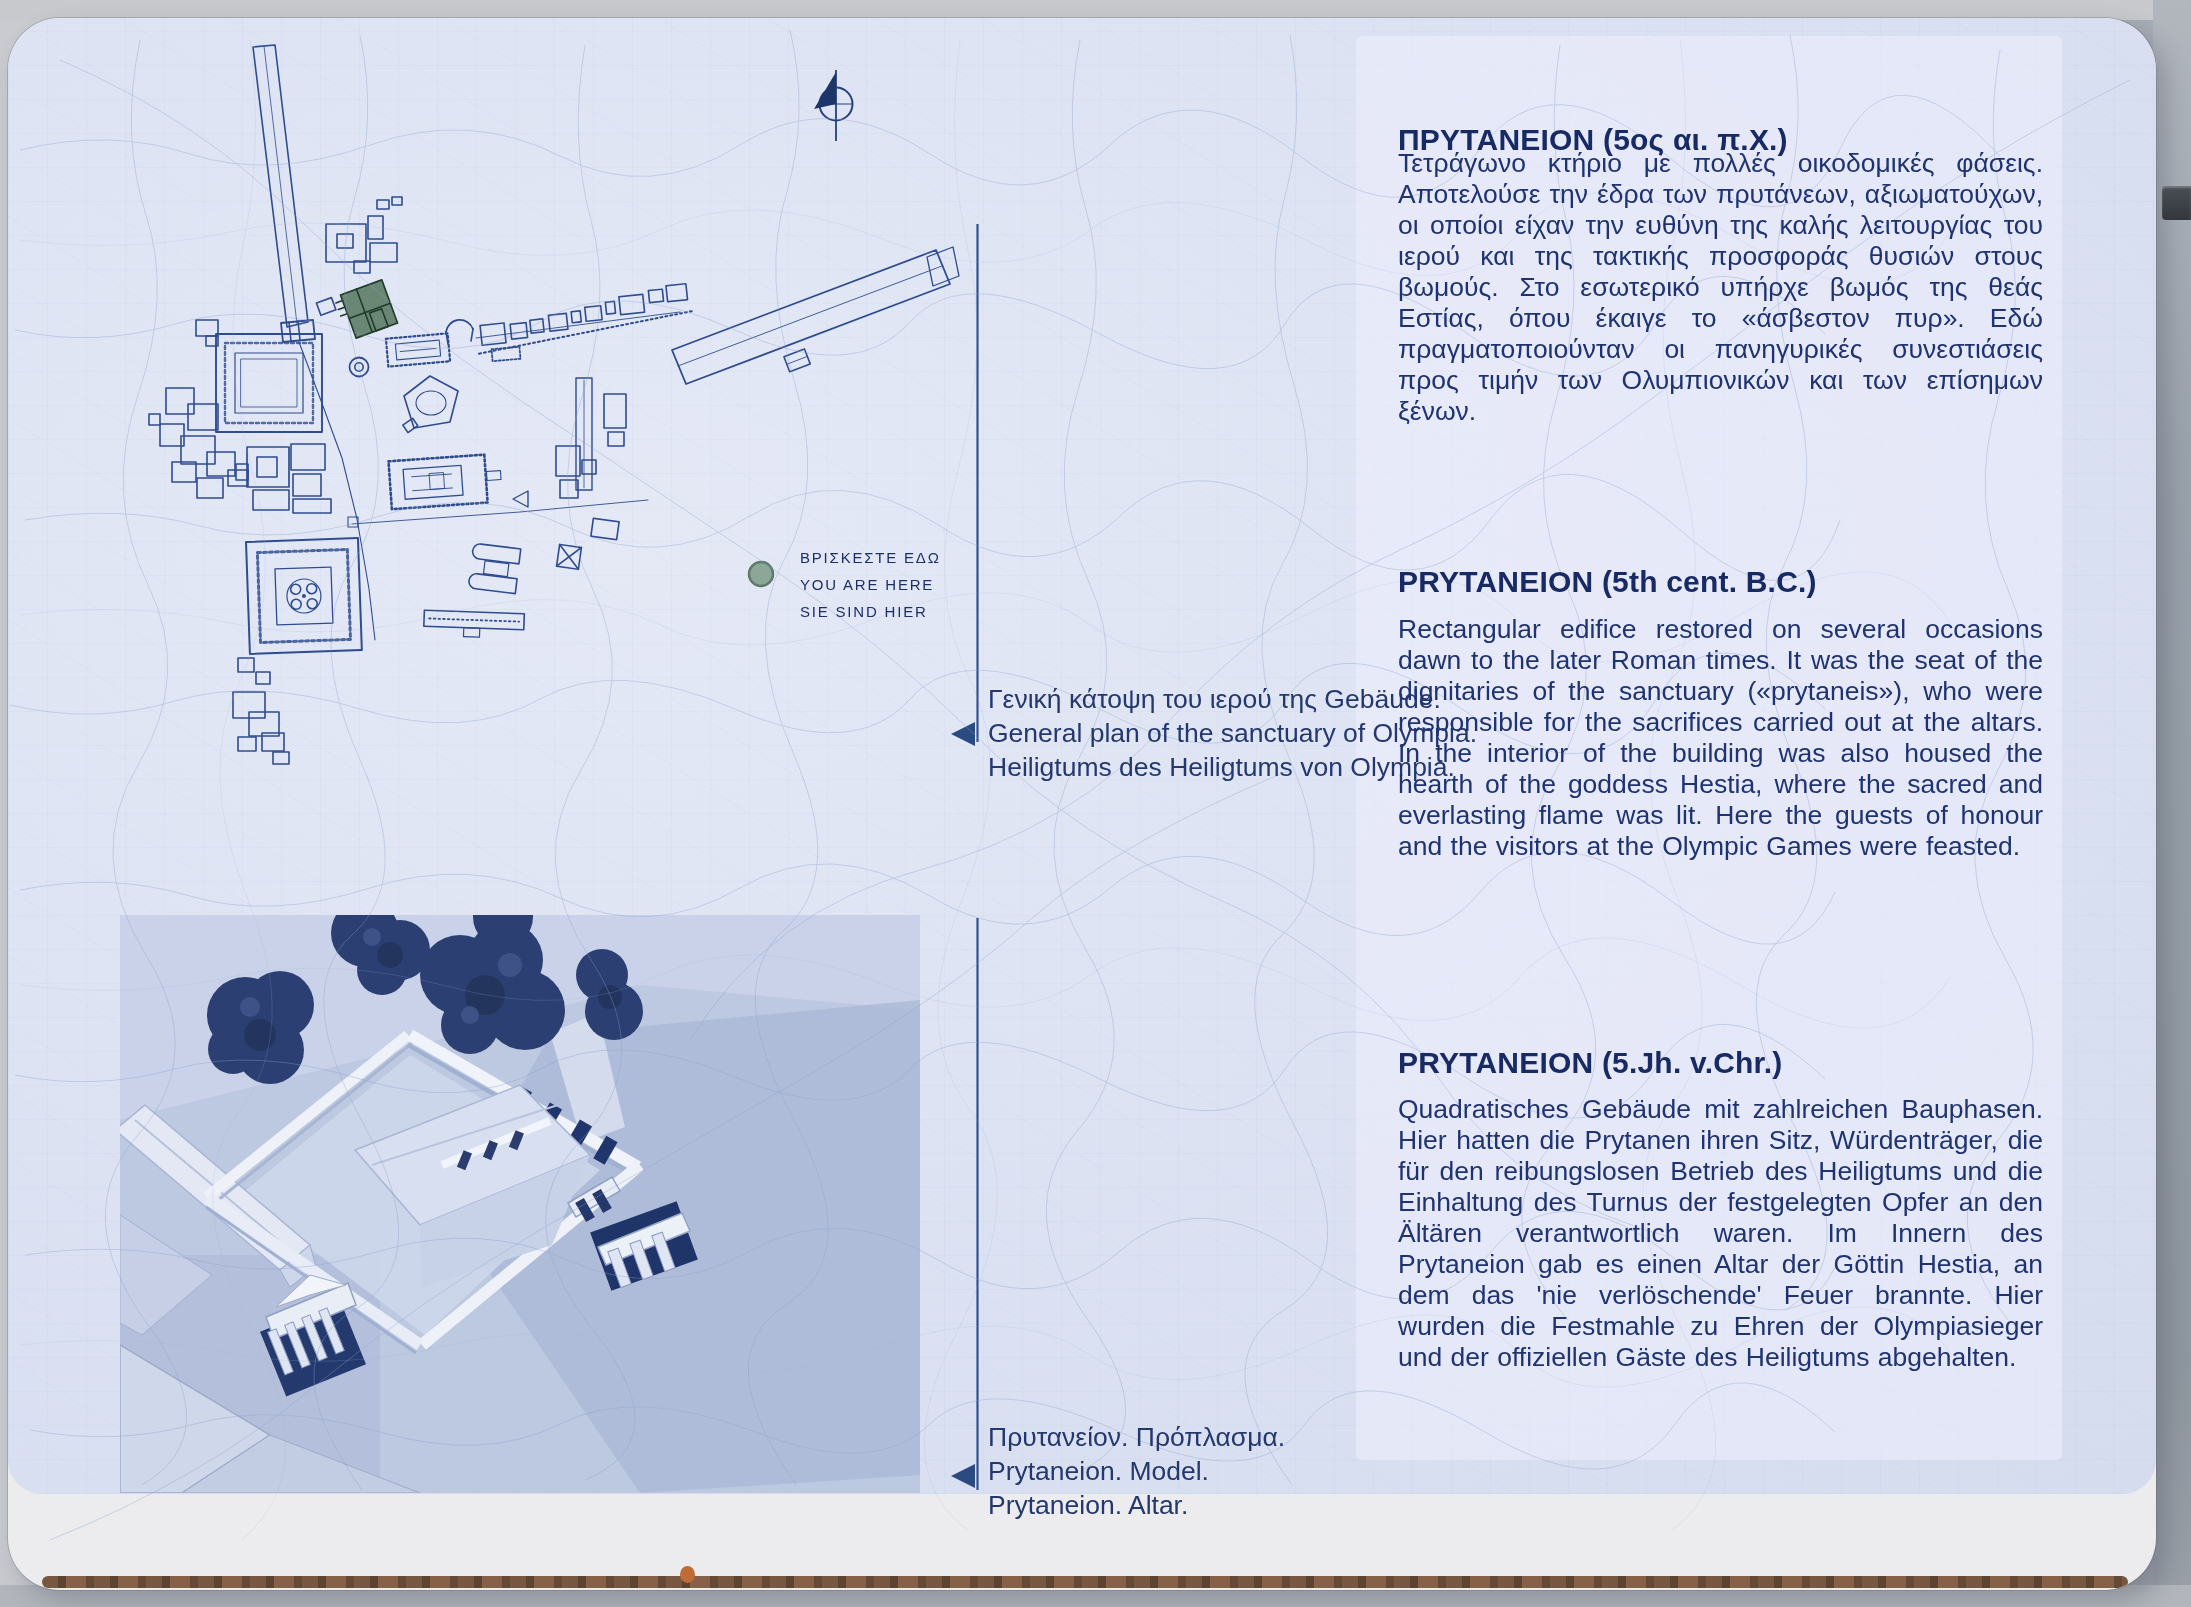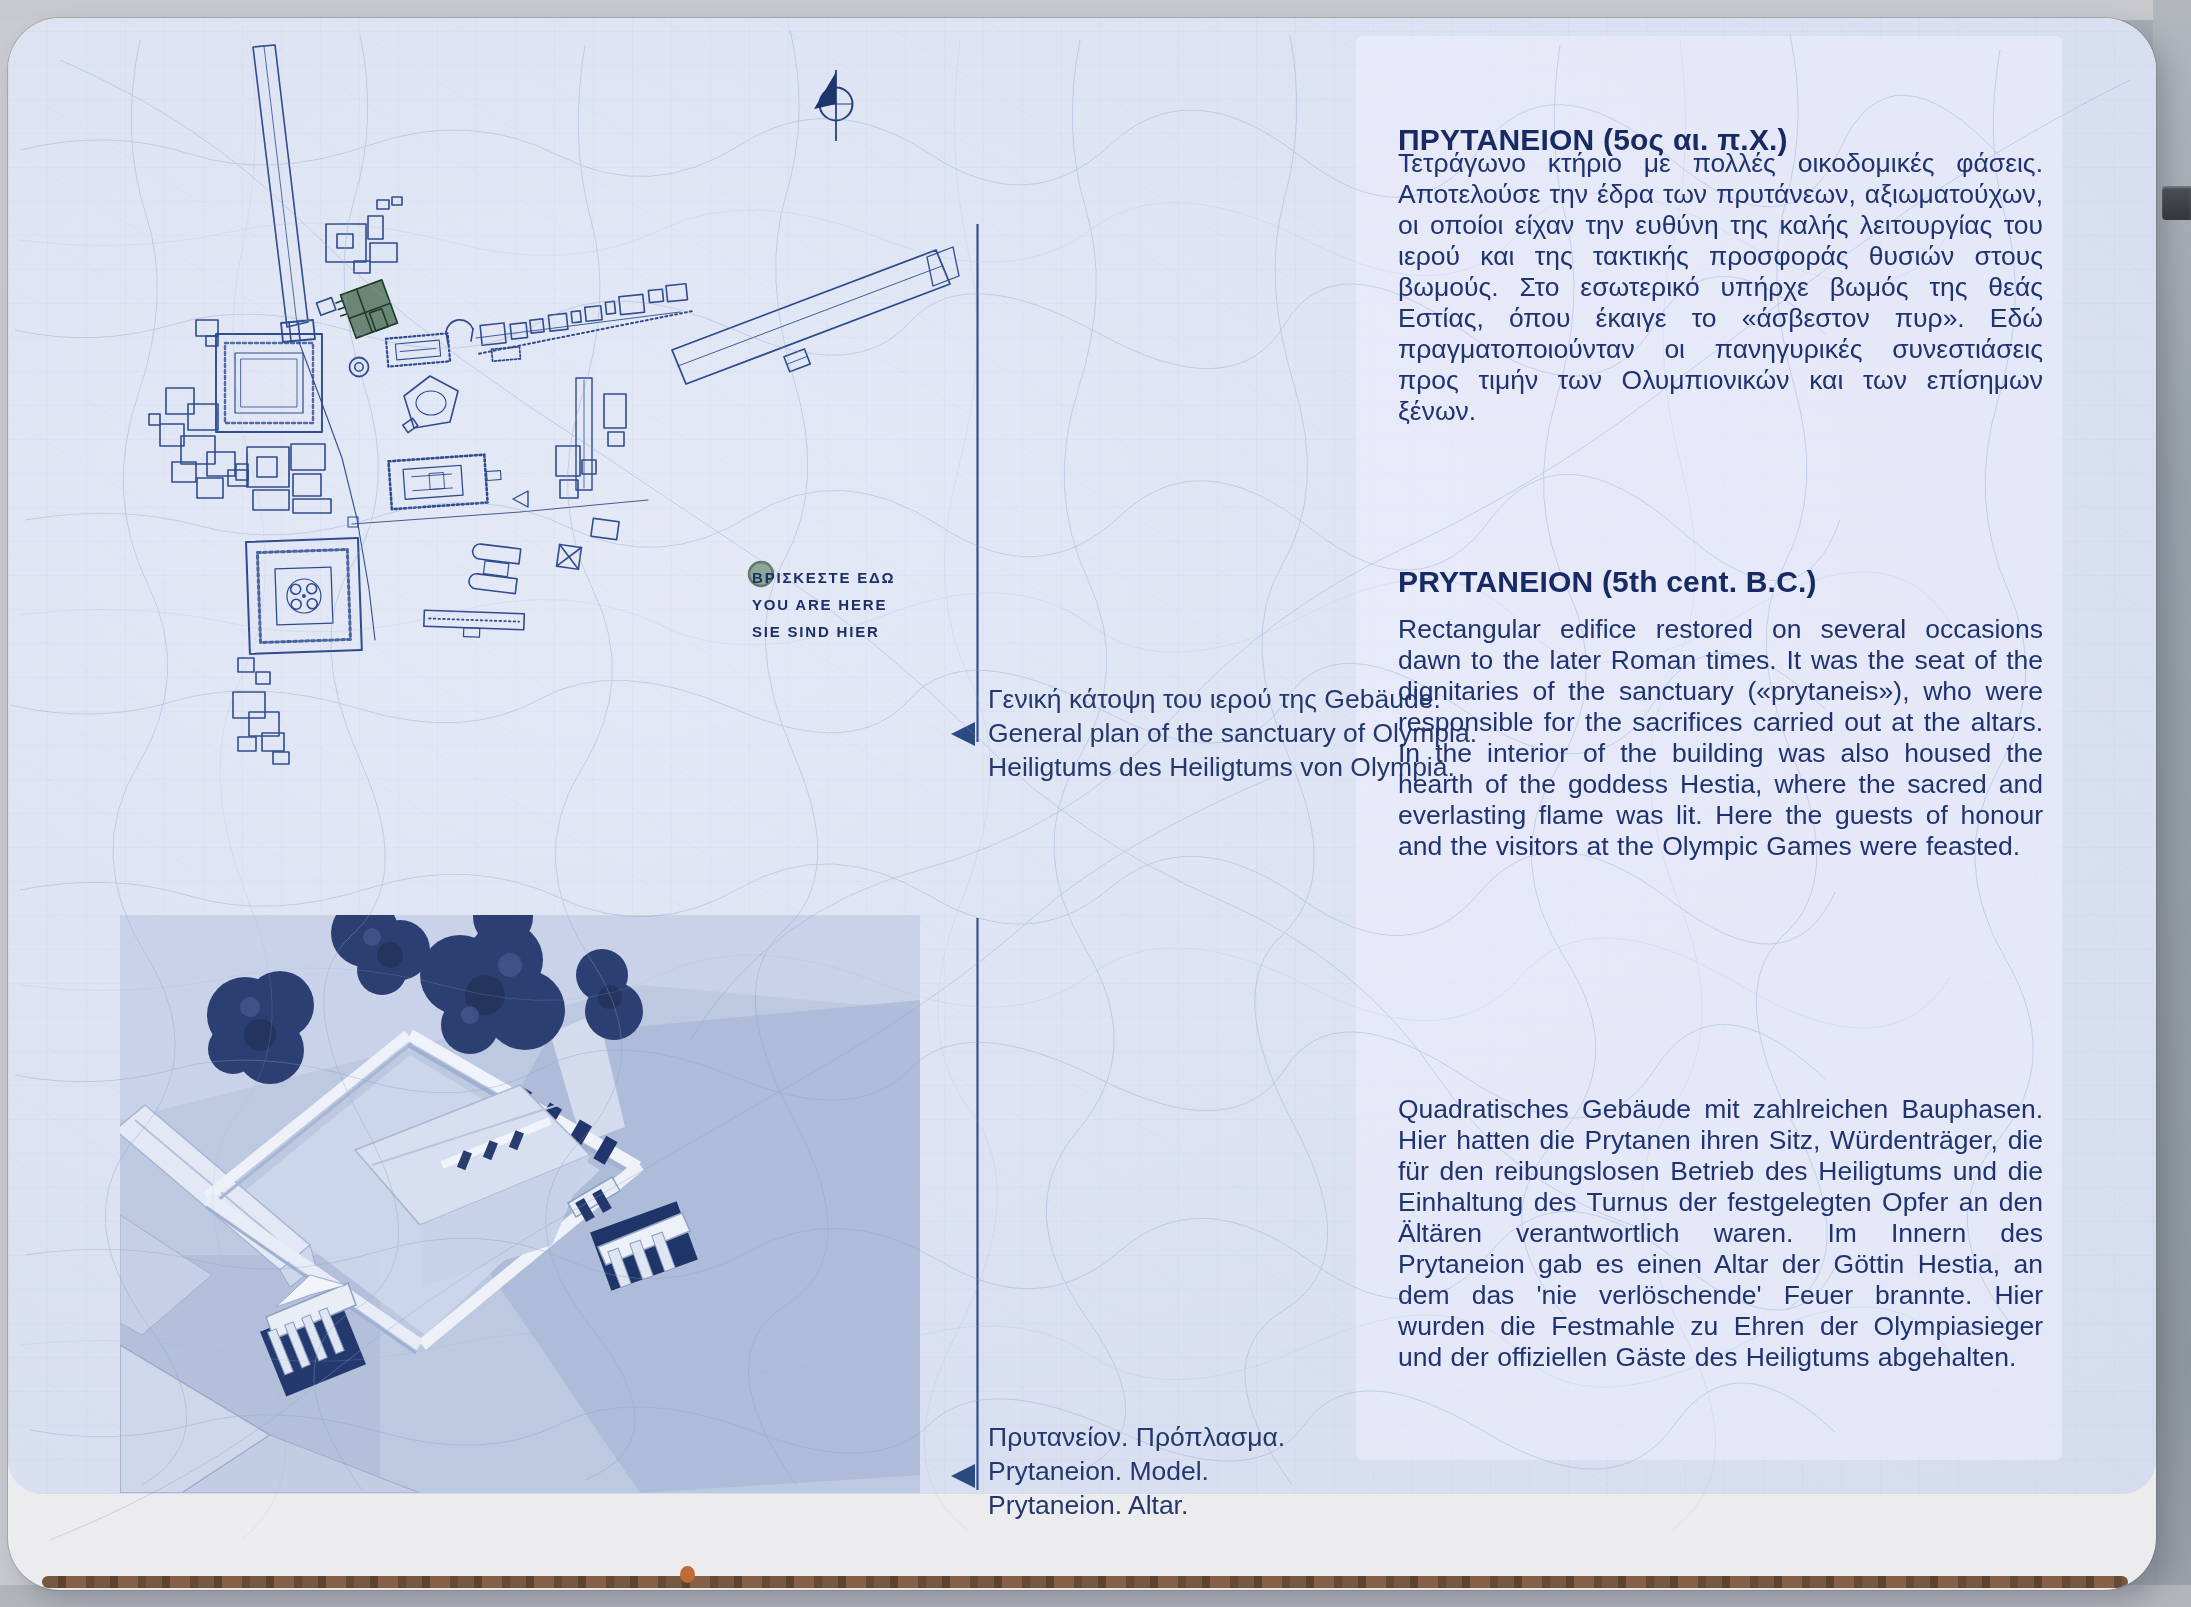--- a/index.html
+++ b/index.html
@@ -47,22 +47,22 @@
   .clip-bolt{position:absolute; left:2162px; top:186px; width:29px; height:34px;
     background:linear-gradient(180deg,#4a4f56,#33373d); border-radius:4px 0 0 4px;
     box-shadow:inset 0 2px 2px rgba(255,255,255,.25);}
 
   
   .sec-heading{position:absolute; left:1398px; width:645px; font-size:30px; font-weight:bold;
     color:#172a63; letter-spacing:.2px;}
   .sec-body{position:absolute; left:1398px; width:645px; font-size:26.5px; line-height:31px;
     color:#1e3370; text-align:justify; word-spacing:1px;}
   .caption{position:absolute; left:988px; font-size:26.5px; line-height:34px; color:#24386e;}
-  .yah{position:absolute; left:752px; top:544px; font-size:15px; font-weight:bold;
-    letter-spacing:1.8px; line-height:27px; color:#1c3067;margin-top:20px;}
+  .yah{position:absolute; left:800px; top:544px; font-size:15px; font-weight:normal;
+    letter-spacing:1.8px; line-height:27px; color:#1c3067;}
 </style>
 </head>
 <body>
 
 <div id="stage">
   <div class="wall-top"></div>
   <div class="wall-right"></div>
   <div class="wall-bottom"></div>
 
   <div class="panel">
@@ -407,16 +407,17 @@
     <div>Prytaneion. Model.</div>
     <div>Prytaneion. Altar.</div>
   </div>
 
   <div class="sec-heading" style="top:100px;margin-top:23px;">ΠΡΥΤΑΝΕΙΟΝ (5ος αι. π.Χ.)</div>
   <div class="sec-body" style="top:148px;">Τετράγωνο κτήριο με πολλές οικοδομικές φάσεις. Αποτελούσε την έδρα των πρυτάνεων, αξιωματούχων, οι οποίοι είχαν την ευθύνη της καλής λειτουργίας του ιερού και της τακτικής προσφοράς θυσιών στους βωμούς. Στο εσωτερικό υπήρχε βωμός της θεάς Εστίας, όπου έκαιγε το «άσβεστον πυρ». Εδώ πραγματοποιούνταν οι πανηγυρικές συνεστιάσεις προς τιμήν των Ολυμπιονικών και των επίσημων ξένων.</div>
 
   <div class="sec-heading" style="top:565px;">PRYTANEION (5th cent. B.C.)</div>
   <div class="sec-body" style="top:614px;">Rectangular edifice restored on several occasions dawn to the later Roman times. It was the seat of the dignitaries of the sanctuary («prytaneis»), who were responsible for the sacrifices carried out at the altars. In the interior of the building was also housed the hearth of the goddess Hestia, where the sacred and everlasting flame was lit. Here the guests of honour and the visitors at the Olympic Games were feasted.</div>
 
+  <div class="sec-heading" style="top:1046px;">PRYTANEION (5.Jh. v.Chr.)</div>
   <div class="sec-body" style="top:1094px;">Quadratisches Gebäude mit zahlreichen Bauphasen. Hier hatten die Prytanen ihren Sitz, Würdenträger, die für den reibungslosen Betrieb des Heiligtums und die Einhaltung des Turnus der festgelegten Opfer an den Ältären verantwortlich waren. Im Innern des Prytaneion gab es einen Altar der Göttin Hestia, an dem das 'nie verlöschende' Feuer brannte. Hier wurden die Festmahle zu Ehren der Olympiasieger und der offiziellen Gäste des Heiligtums abgehalten.</div>
 
   <div class="clip-bolt"></div>
 </div>
 
 </body></html>

